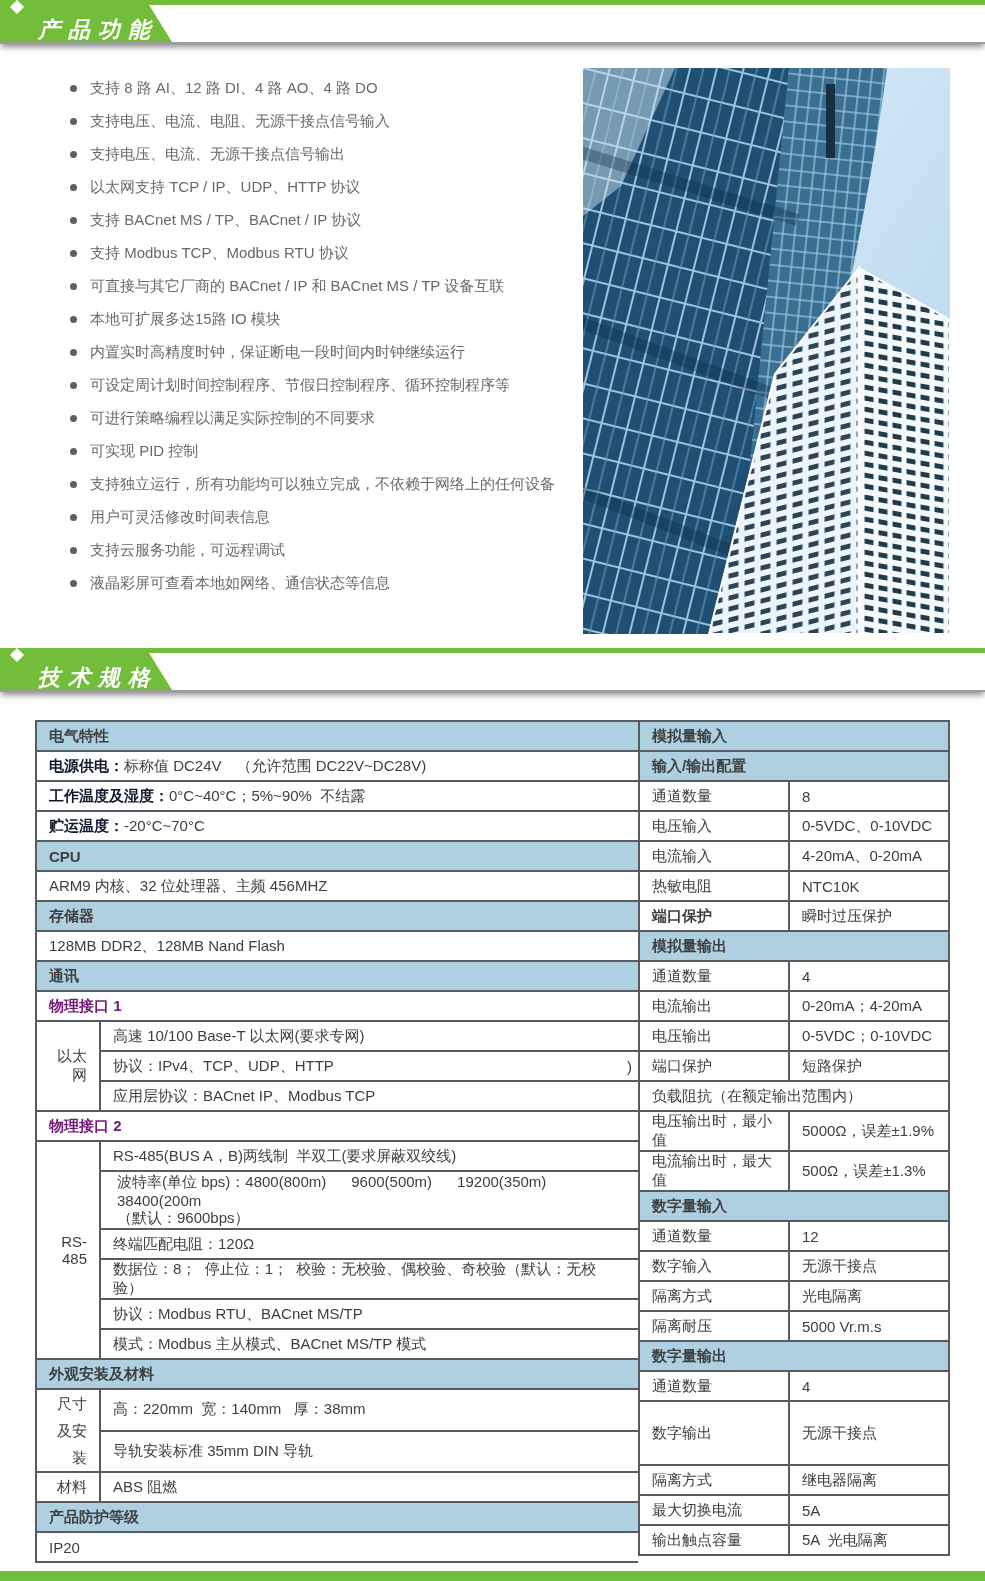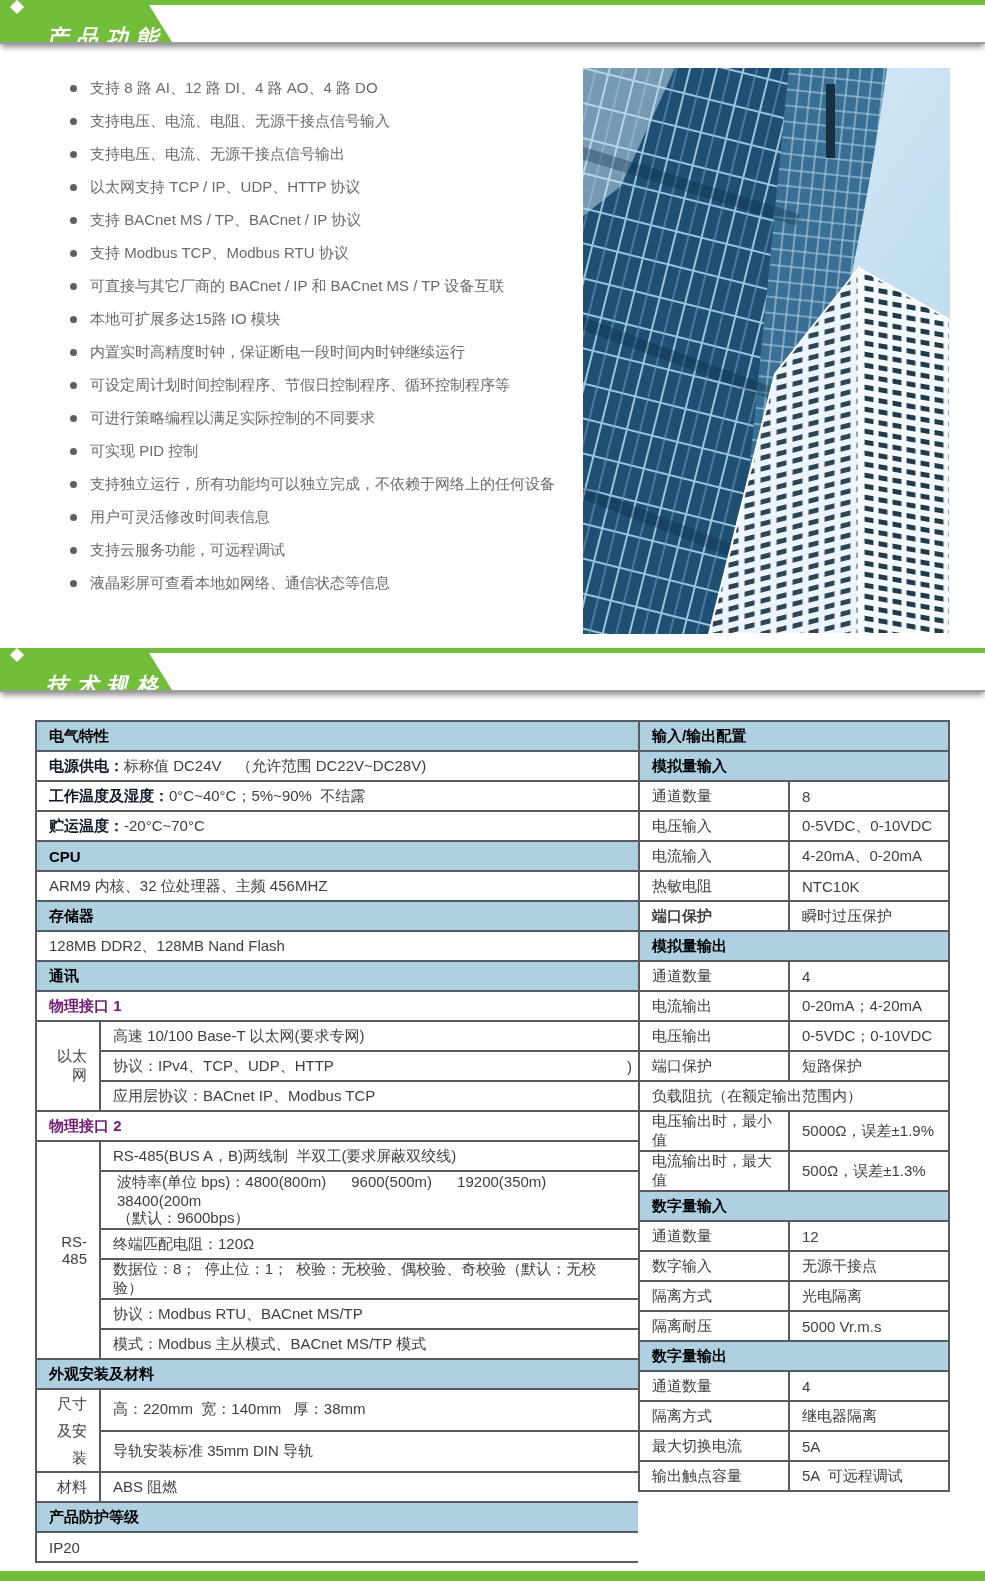--- a/index.html
+++ b/index.html
@@ -15,21 +15,21 @@
     border-bottom:2px solid #9b9b9b;
     box-shadow:0 4px 6px -1px rgba(0,0,0,.45);
     z-index:5;
   }
   .banner-strip{position:absolute;top:0;left:0;right:0;height:5px;background:#72bd3a;}
   .banner-tab{
     position:absolute;top:0;left:0;height:42px;width:172px;background:#72bd3a;
     clip-path:polygon(0 0,146px 0,172px 100%,0 100%);
   }
   .banner-title{
-    margin:16px;padding:8px 0 0 30px;
+    margin:8px;padding:8px 0 0 30px;
     font-size:22px;font-weight:bold;font-style:italic;
     color:#ffffff;letter-spacing:8px;line-height:28px;white-space:nowrap;
   }
   .banner-diamond{
     position:absolute;left:12px;top:2px;width:10px;height:10px;background:#ffffff;
     transform:rotate(45deg);z-index:6;
   }
   
   .features{position:relative;height:596px;background:#ffffff;}
   .feature-list{
@@ -50,21 +50,21 @@
   table.spec td{
     border:2px solid #575c60;
     font-size:15px;color:#3e3e3e;
     padding:0 12px;height:28px;vertical-align:middle;
     white-space:pre-wrap;overflow:hidden;
   }
   table.spec-left{width:603px;}
   table.spec-right{width:312px;}
   table.spec-left td:last-child{border-right:none;}
   tr.sec td{
-    background:#aed0e1;font-weight:bold;color:#000000;
+    background:#aed0e1;font-weight:bold;color:#404040;
   }
   tr.bold-row td{font-weight:bold;color:#701a75;}
   td.glabel{text-align:right;padding-left:13px;color:#3e3e3e;}
   td.sub{padding-left:11px;position:relative;border-radius:8px;}
   td .lbl{font-weight:bold;color:#0f172a;}
   tr.h2 td{height:56px;padding-left:16px;}
   tr.h2b td{height:62px;}
   .paren{position:absolute;right:6px;top:50%;transform:translateY(-50%);}
   td.bold-lbl{font-weight:bold;color:#222;}
   .glabel div{line-height:27px;}
@@ -245,24 +245,24 @@
     </tbody>
   </table>
 
   <table class="spec spec-right">
     <colgroup>
         <col style="width:150px">
         <col>
       </colgroup>
     <tbody>
       <tr class="sec">
+          <td colspan="2">模拟量输入</td>
+        </tr>
+      <tr class="sec">
           <td colspan="2">输入/输出配置</td>
-        </tr>
-      <tr class="sec">
-          <td colspan="2">模拟量输入</td>
         </tr>
       <tr>
           <td>通道数量</td>
           <td>8</td>
         </tr>
       <tr>
           <td>电压输入</td>
           <td>0-5VDC、0-10VDC</td>
         </tr>
       <tr>
@@ -326,30 +326,34 @@
           <td>隔离耐压</td>
           <td>5000 Vr.m.s</td>
         </tr>
       <tr class="sec">
           <td colspan="2">数字量输出</td>
         </tr>
       <tr>
           <td>通道数量</td>
           <td>4</td>
         </tr>
+      <tr class="h2b">
+          <td>数字输出</td>
+          <td>无源干接点</td>
+        </tr>
       <tr>
           <td>隔离方式</td>
           <td>继电器隔离</td>
         </tr>
       <tr>
           <td>最大切换电流</td>
           <td>5A</td>
         </tr>
       <tr>
           <td>输出触点容量</td>
-          <td>5A  可远程调试</td>
+          <td>5A  光电隔离</td>
         </tr>
     </tbody>
   </table>
 
 </div>
 
 <footer class="bottom-bar"></footer>
 
 </body></html>

